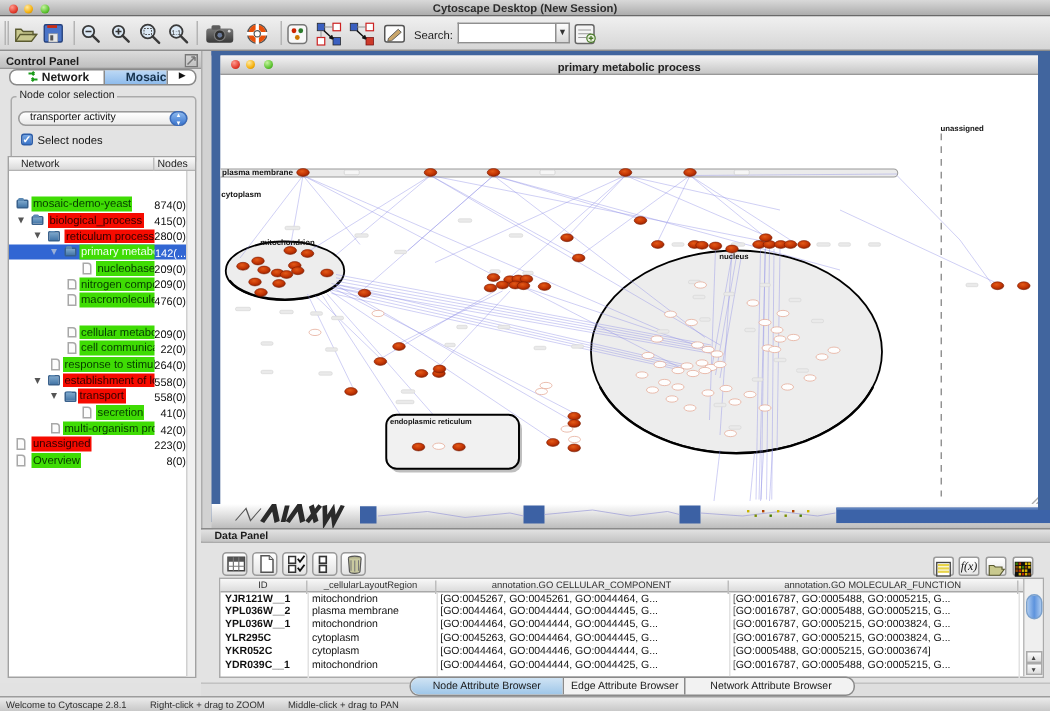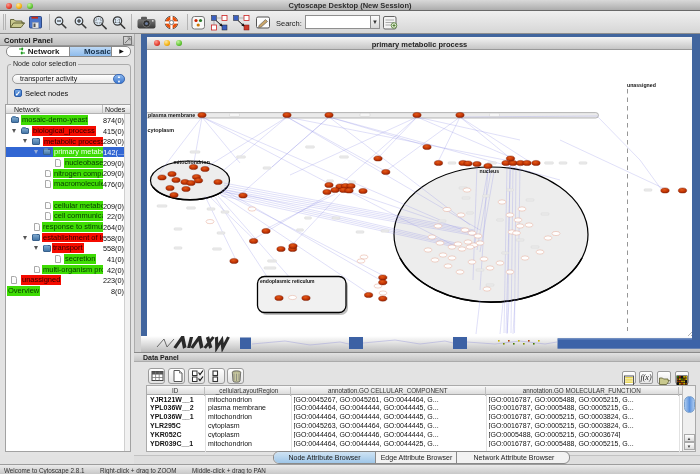--- a/index.html
+++ b/index.html
@@ -24,21 +24,21 @@
 #tab-arr{position:absolute;left:104px;top:0;width:20px;height:9px;border-left:1px solid #8a8a8a;text-align:center;font-size:6px;line-height:9px;color:#111;}
 #cp-field{left:7px;top:64px;width:124px;height:46px;border:1px solid #ababab;border-radius:3px;}
 #cp-fieldlab{left:11px;top:60px;background:#e3e3e3;padding:0 2px;font-size:7px;color:#1c1c1c;}
 #combo{left:12px;top:73.5px;width:113px;height:10px;background:linear-gradient(#ffffff,#e9e9e9);border:1px solid #9a9a9a;border-radius:5px;font-size:7px;color:#111;padding:0.5px 0 0 7px;}
 #combo-cap{left:113px;top:73.5px;width:12px;height:10px;background:linear-gradient(#8cb8ee,#3c77cf);border:1px solid #3a6ab8;border-radius:5px;color:#fff;font-size:4px;text-align:center;line-height:4.2px;padding-top:0.8px;}
 #chk{left:14px;top:89px;width:7.5px;height:7.5px;background:linear-gradient(#74a6e4,#3a74c9);border:1px solid #2c5da8;border-radius:2px;color:#fff;font-size:7px;line-height:7px;text-align:center;font-weight:bold;}
 #chk-lab{left:25px;top:89px;font-size:7.5px;color:#111;}
 #tree{left:5px;top:103.5px;width:126px;height:348px;background:#fff;border:1px solid #a2a2a2;}
 #tree-head{position:absolute;left:0;top:0;width:124px;height:9.5px;background:linear-gradient(#fbfbfb,#dadada);border-bottom:1px solid #b3b3b3;font-size:7px;color:#222;}
 #tree-scroll{position:absolute;right:0;top:9.5px;width:6px;height:337px;background:#f1f1f1;border-left:1px solid #d0d0d0;}
-.trow{position:absolute;left:0;width:126px;height:10.68px;font-size:7.5px;}
+.trow{position:absolute;left:0;width:126px;height:10.68px;font-size:7.5px;margin-top:16px;}
 .chip{position:absolute;top:0.4px;height:9.6px;line-height:9.8px;padding:0 1px;white-space:nowrap;overflow:hidden;}
 .cgreen{background:#3fdc04;color:#063b00;}
 .cred{background:#f60b00;color:#310000;}
 .cnt{position:absolute;top:1.2px;right:8px;font-size:7.3px;color:#111;}
 .arr{position:absolute;top:3.2px;width:0;height:0;border-left:2.8px solid transparent;border-right:2.8px solid transparent;border-top:4px solid #555;}
 .fold{position:absolute;top:2px;width:8px;height:6.5px;background:linear-gradient(#7da7cc,#4577a8);border:0.5px solid #39618c;border-radius:1px;}
 .fold:before{content:"";position:absolute;left:0;top:-1.5px;width:4px;height:1.5px;background:#5b89b4;border-radius:1px 1px 0 0;}
 .file{position:absolute;top:1.4px;width:6px;height:7.5px;background:#fcfcfc;border:0.6px solid #a8a8a8;border-radius:0 2.5px 0 0;}
 #split{left:134px;top:34px;width:8px;height:421px;background:#d2d2d2;border-left:1px solid #adadad;}
 #if-top{left:141px;top:34px;width:559px;height:3px;background:#41659e;}
@@ -186,21 +186,21 @@
       </div>
 <div class="trow" style="top:21.08px;">
         <span class="arr" style="left:6px;border-top-color:#555;"></span>
         <span class="fold" style="left:15px;"></span>
         <span class="chip cred" style="left:26px;max-width:71px;">biological_process</span>
         <span class="cnt" style="">415(0)</span>
       </div>
 <div class="trow" style="top:31.76px;">
         <span class="arr" style="left:17px;border-top-color:#555;"></span>
         <span class="fold" style="left:26px;"></span>
-        <span class="chip cred" style="left:37px;max-width:60px;">metabolic process</span>
+        <span class="chip cred" style="left:37px;max-width:60px;">reticulum process</span>
         <span class="cnt" style="">280(0)</span>
       </div>
 <div class="trow" style="top:42.44px;">
         <span style="position:absolute;left:0;top:-0.2px;width:124px;height:10.6px;background:#3166d3;"></span>
         <span class="arr" style="left:28px;border-top-color:#9ab0d8;"></span>
         <span class="fold" style="left:37px;"></span>
         <span class="chip cgreen" style="left:47px;max-width:50px;color:#f0fff0;">primary metabo</span>
         <span class="cnt" style="color:#fff;">142(...</span>
       </div>
 <div class="trow" style="top:53.12px;">
@@ -255,21 +255,21 @@
         <span class="chip cgreen" style="left:36px;max-width:61px;">multi-organism pro</span>
         <span class="cnt" style="">42(0)</span>
       </div>
 <div class="trow" style="top:170.60px;">
         <span class="file" style="left:5px;"></span>
         <span class="chip cred" style="left:15px;max-width:82px;">unassigned</span>
         <span class="cnt" style="">223(0)</span>
       </div>
 <div class="trow" style="top:181.28px;">
         <span class="file" style="left:5px;"></span>
-        <span class="chip cgreen" style="left:1px;max-width:82px;">Overview</span>
+        <span class="chip cgreen" style="left:15px;max-width:82px;">Overview</span>
         <span class="cnt" style="">8(0)</span>
       </div>
     <div id="tree-scroll"></div>
   </div>
 
   <div class="abs" id="split"></div>
   <div class="abs" id="if-top"></div>
   <div class="abs" id="if-left"></div>
   <div class="abs" id="if-title">
     <div class="tl t1"></div>

